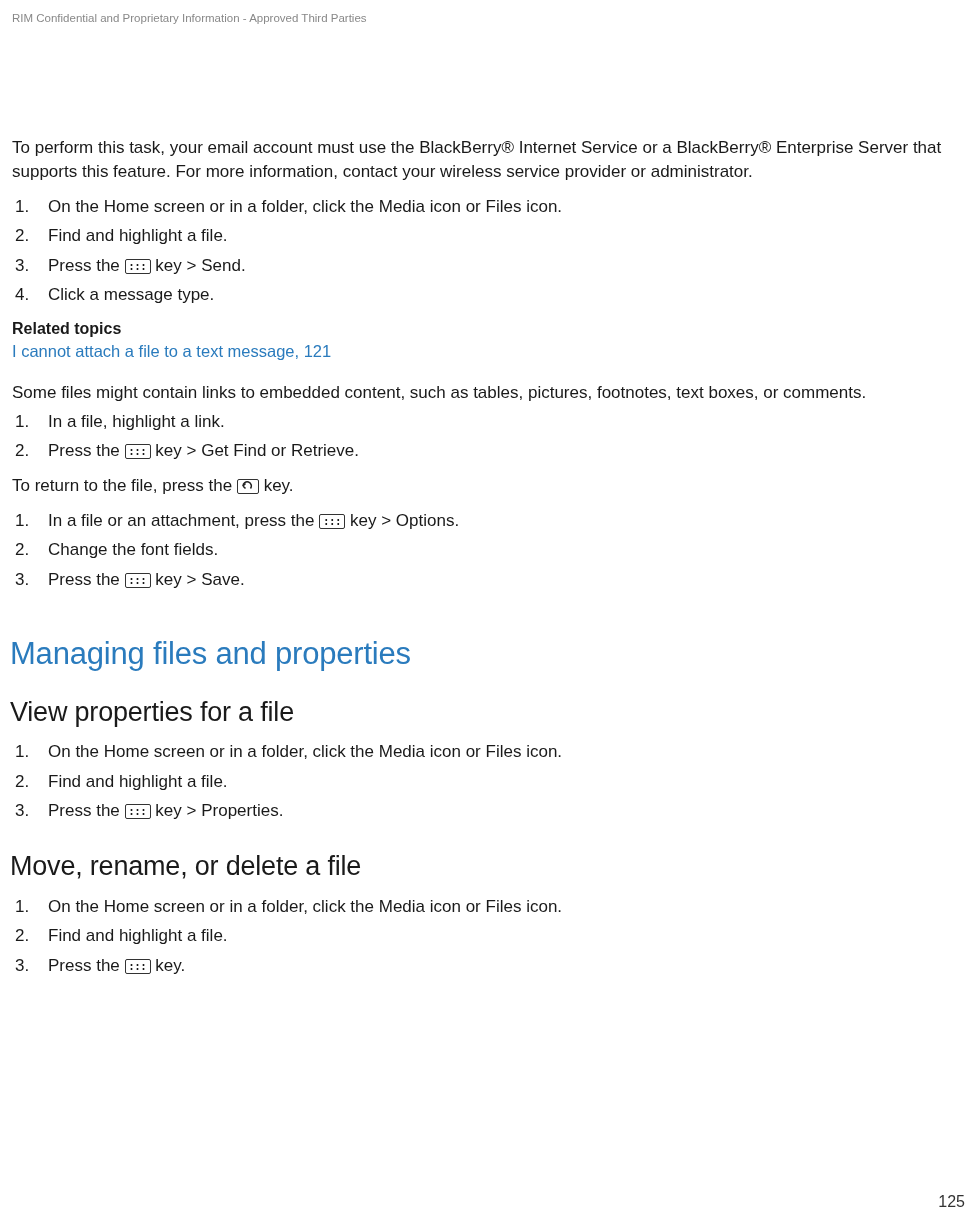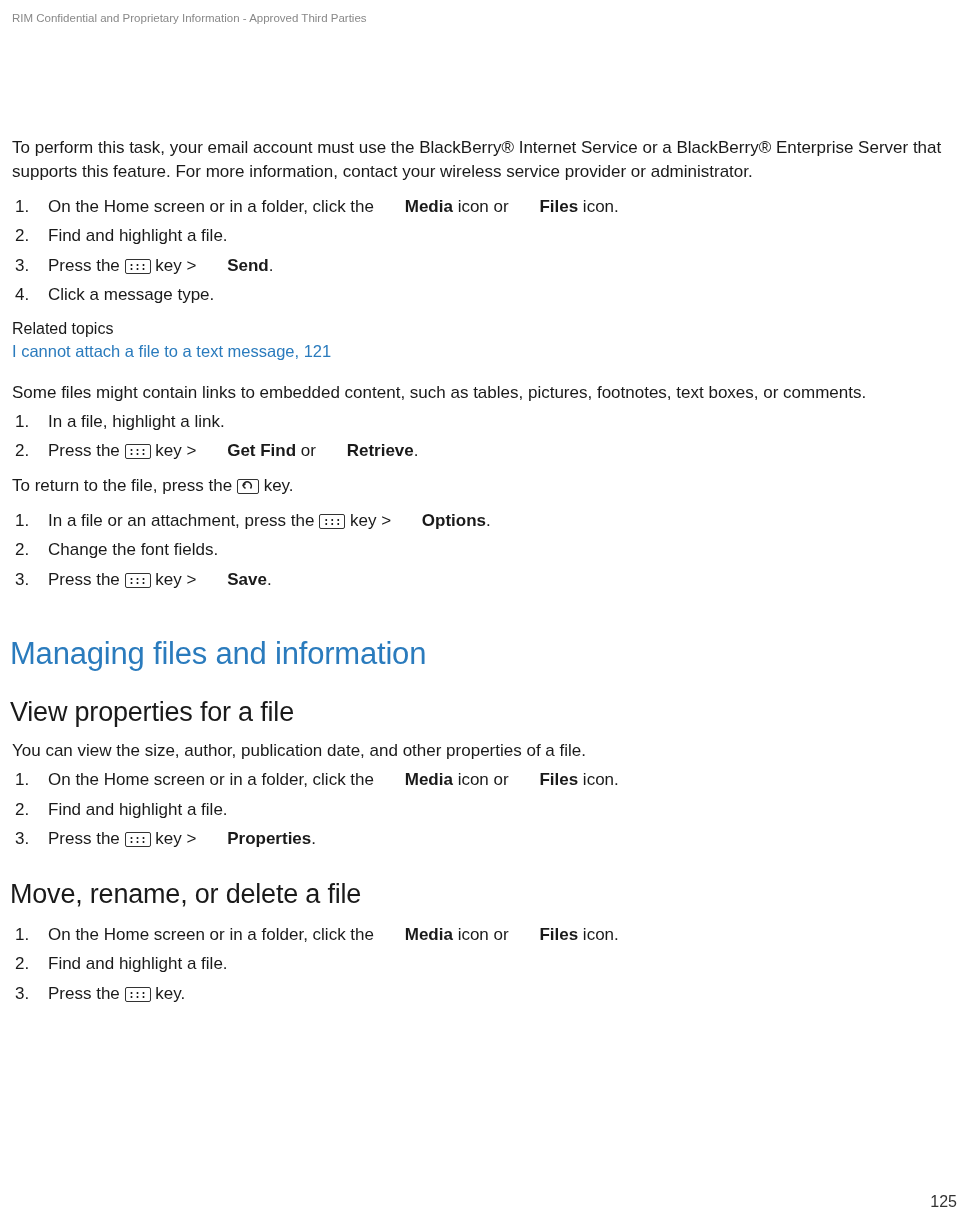--- a/index.html
+++ b/index.html
@@ -44,23 +44,23 @@
   }
   ol.steps {
     margin: 4px 0 10px 0;
     padding-left: 24px;
   }
   ol.steps li {
     padding-left: 14px;
     margin-bottom: 4px;
     line-height: 1.5;
   }
-  .bold { font-weight: 700; margin-left: 26px; }
+  .bold { font-weight: 400; }
   .related-label {
-    font-weight: 400;
+    font-weight: 700;
     margin: 10px 0 0 2px;
     font-size: 16px;
   }
   .link {
     color: #2a7bbd;
     margin: 0 0 18px 2px;
     font-size: 16.5px;
     cursor: pointer;
   }
   .bb-icon, .back-icon {
@@ -83,21 +83,21 @@
     letter-spacing: 0px;
     font-size: 10px;
   }
   .back-icon svg {
     width: 14px; height: 10px;
     vertical-align: -1px;
   }
   .page-number {
     position: absolute;
     bottom: 14px;
-    right: 16px;
+    right: 8px;
     font-size: 16px;
     color: #333;
   }
   .step-line { white-space: normal; }
 </style>
 </head>
 <body>
 
 <div class="page">
 
@@ -134,24 +134,23 @@
   <ol class="steps">
     <li class="step-line">
       <span>In a file or an attachment, press the </span><span class="bb-icon" title="BlackBerry Menu key"></span><span> key &gt; </span><span class="bold">Options</span><span>.</span>
     </li>
     <li>Change the font fields.</li>
     <li class="step-line">
       <span>Press the </span><span class="bb-icon" title="BlackBerry Menu key"></span><span> key &gt; </span><span class="bold">Save</span><span>.</span>
     </li>
   </ol>
 
-  <h1 class="bb-section">Managing files and information</h1>
+  <h1 class="bb-section">Managing files and properties</h1>
 
   <h2 class="bb-heading">View properties for a file</h2>
-  <p class="body" style="margin-bottom:2px;">You can view the size, author, publication date, and other properties of a file.</p>
   <ol class="steps">
     <li class="step-line">
       <span>On the Home screen or in a folder, click the </span><span class="bold">Media</span><span> icon or </span><span class="bold">Files</span><span> icon.</span>
     </li>
     <li>Find and highlight a file.</li>
     <li class="step-line">
       <span>Press the </span><span class="bb-icon" title="BlackBerry Menu key"></span><span> key &gt; </span><span class="bold">Properties</span><span>.</span>
     </li>
   </ol>
 

